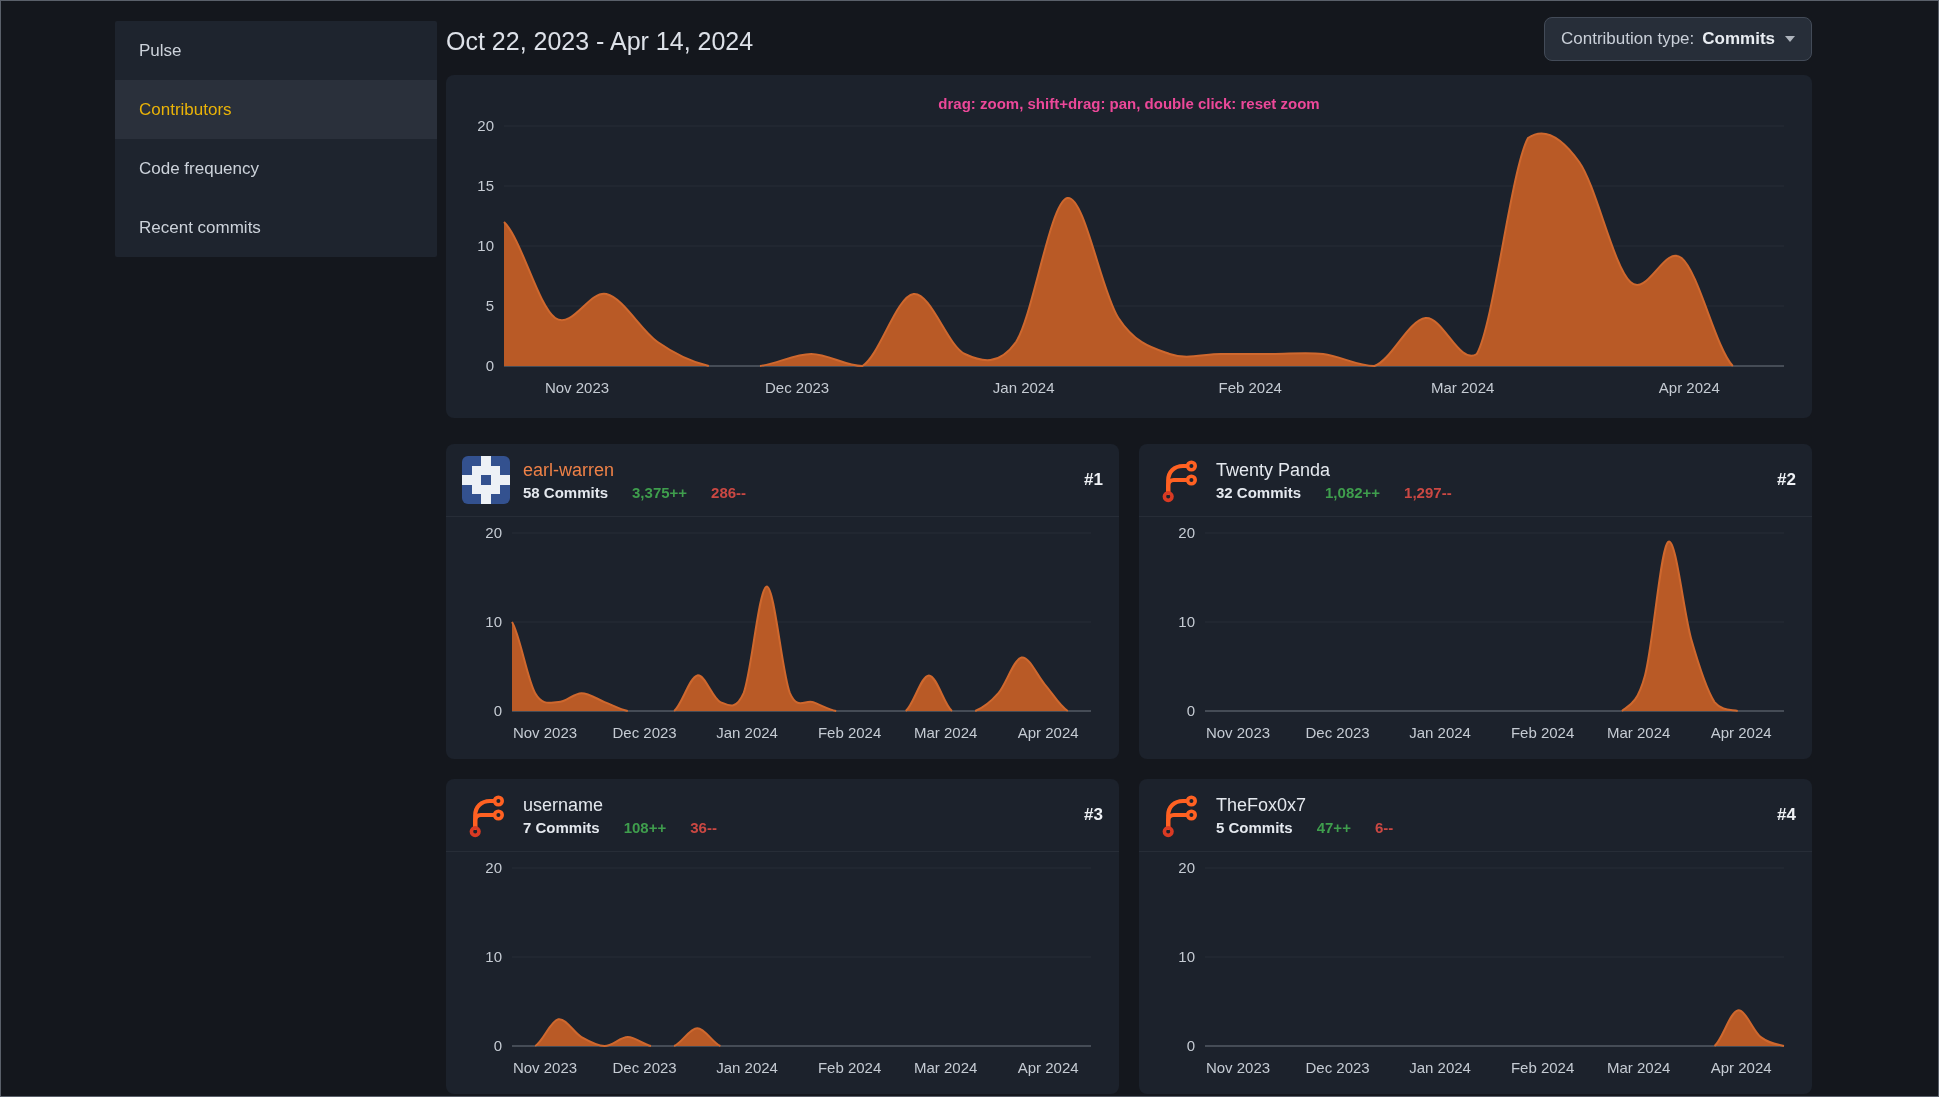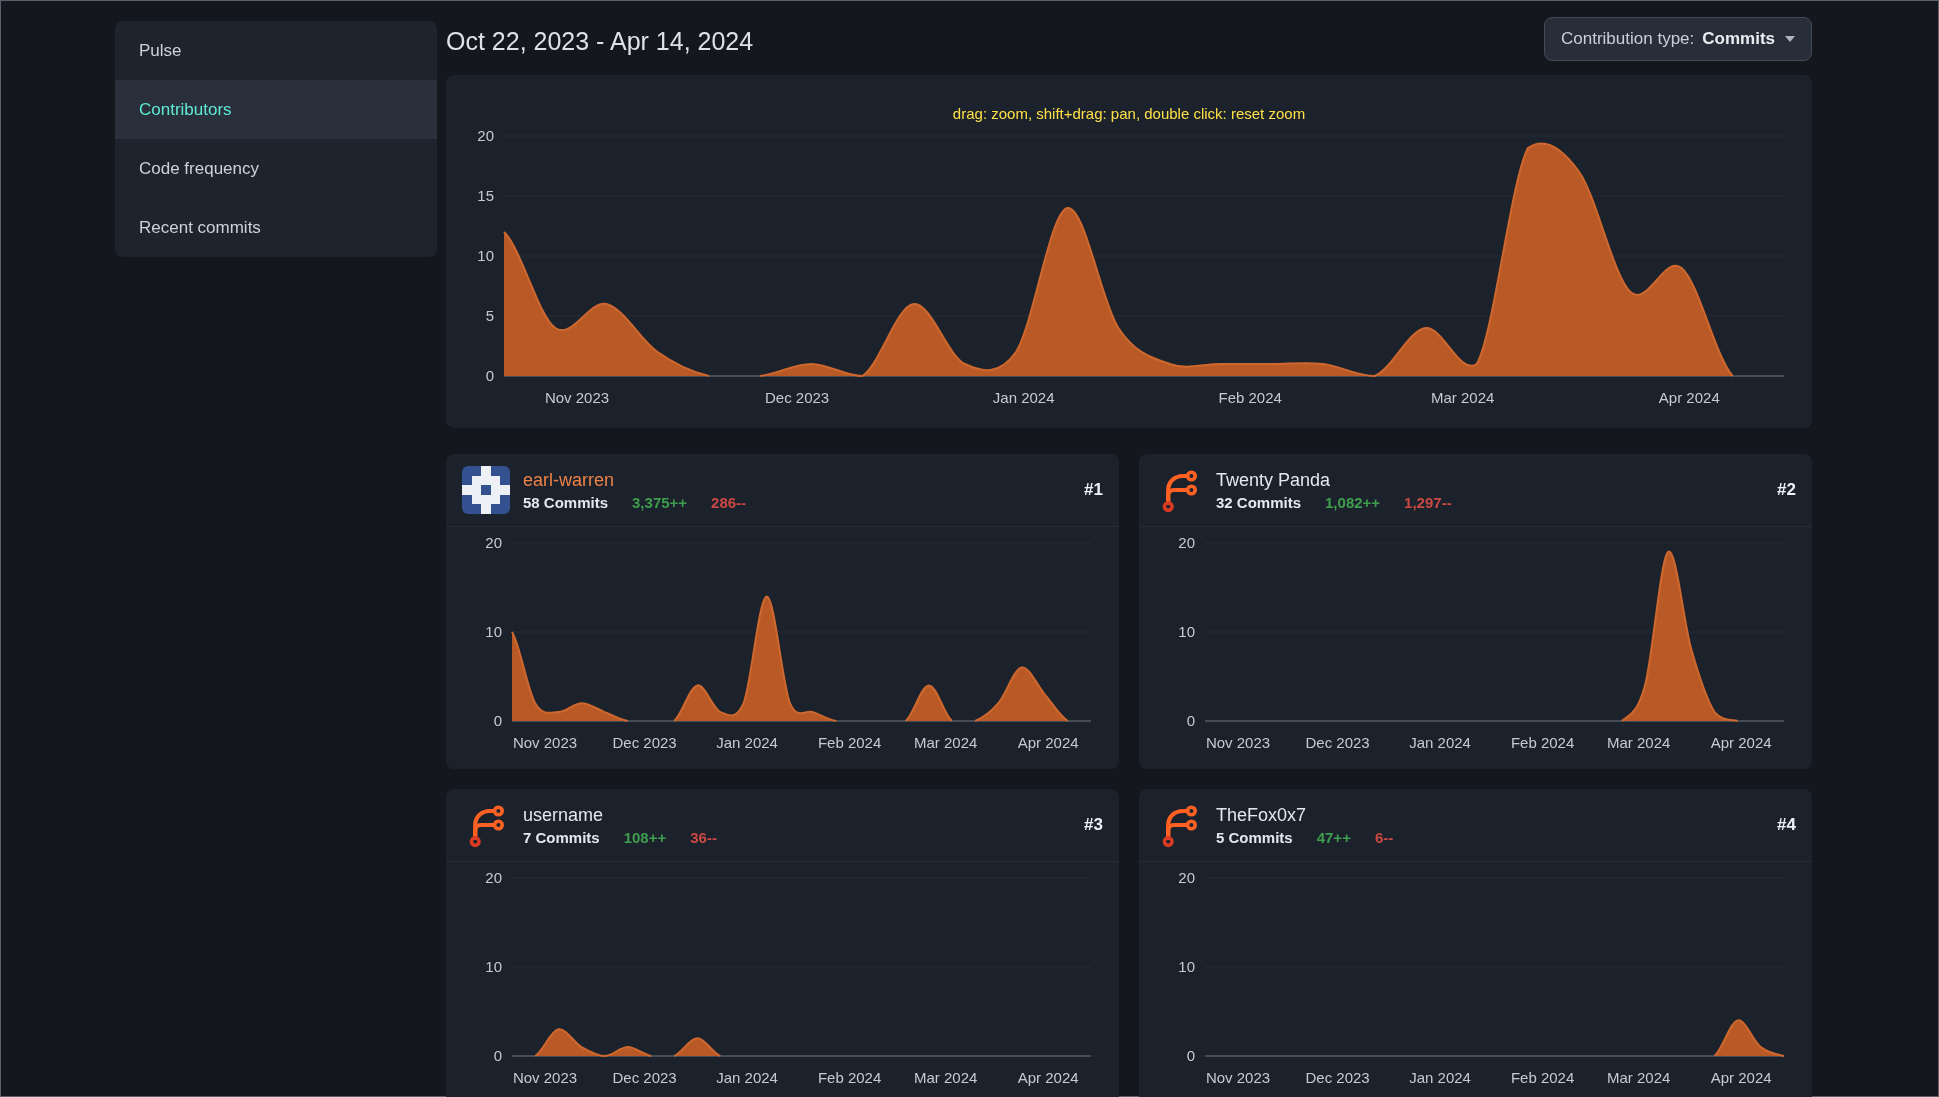--- a/index.html
+++ b/index.html
@@ -6,39 +6,39 @@
   html,body { width: 1939px; height: 1097px; overflow: hidden; }
   body {
     background: #14171d;
     color: #d3d7de;
     font-family: "Liberation Sans", sans-serif;
   }
   .page { position: relative; width: 1939px; height: 1097px; border: 1px solid #5a606a; }
 
   
   .sidebar { position: absolute; left: 114px; top: 20px; width: 322px; }
-  .menu { background: #1e242e; border-radius: 8px; overflow: hidden; }
+  .menu { background: #1e242e; border-radius: 2px; overflow: hidden; }
   .menu-item { height: 59px; display: flex; align-items: center; padding: 0 24px;
                font-size: 17px; color: #ccd2da; cursor: pointer; }
-  .menu-item.active { background: #2a303b; color: #5eead4; }
+  .menu-item.active { background: #2a303b; color: #eab308; }
 
   
   .content { position: absolute; left: 445px; top: 0; width: 1366px; }
   .content-header { display: flex; justify-content: space-between; align-items: flex-start; padding-top: 16px; }
   .page-title { font-size: 25px; font-weight: 400; color: #dde1e8; margin-top: 10px; }
   .dropdown { background: #272e39; border: 1px solid #434b58; border-radius: 8px;
               color: #c9cfd8; font-size: 17px; padding: 11px 16px; display: flex;
               align-items: center; gap: 8px; cursor: pointer; font-family: inherit; }
   .dropdown b { color: #e9edf2; }
   .caret { width: 0; height: 0; border-left: 5px solid transparent; border-right: 5px solid transparent;
            border-top: 6px solid #aeb4bd; margin-left: 2px; }
 
   .card { background: #1c222c; border-radius: 8px; }
   .main-card { margin-top: 14px; padding: 12px 18px 8px; }
-  .hint { text-align: center; font-size: 15px; font-weight: 400; color: #fde047; margin: 18px 0 2px; }
+  .hint { text-align: center; font-size: 15px; font-weight: 700; color: #ec4899; margin: 8px 0 2px; }
   svg.chart { display: block; width: 100%; font-family: "Liberation Sans", sans-serif; }
   #main-chart { height: 296px; }
   .mini-chart { height: 230px; }
 
   .grid { display: grid; grid-template-columns: 1fr 1fr; gap: 20px; margin-top: 26px; }
   .contrib-card { height: 315px; overflow: hidden; }
   .contrib-header { display: flex; align-items: center; gap: 13px; padding: 12px 16px;
                     border-bottom: 1px solid #272d37; justify-content: center; }
   .avatar { width: 48px; height: 48px; border-radius: 6px; flex: none; }
   .who { display: flex; flex-direction: column; gap: 3px; }

